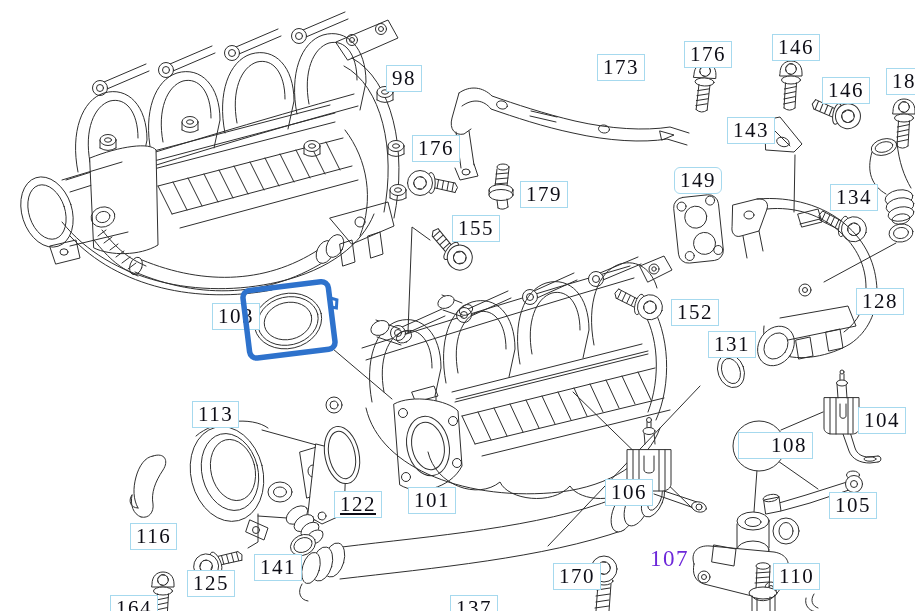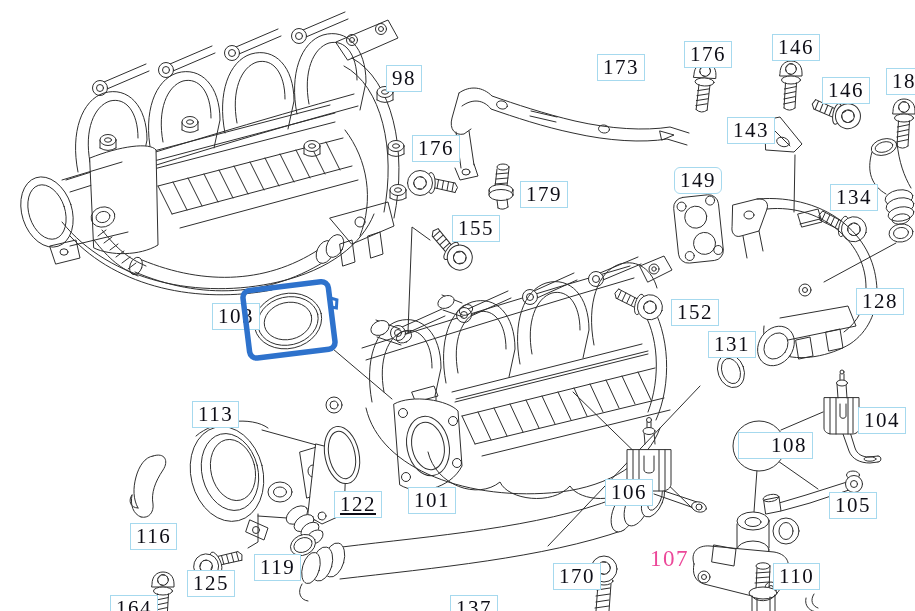--- a/index.html
+++ b/index.html
@@ -13,21 +13,21 @@
     font:21px/1.05 "Liberation Serif",serif;
     letter-spacing:1.5px;
     color:#0d0d16;
     background:#fff;
     border:1px solid #a6d9ee;
     padding:1px 5px 2px 5px;
     white-space:nowrap;
     cursor:pointer;
   }
   .part-label.plain{
-    border:none;background:transparent;color:#ec4899;font-size:23px;cursor:default;
+    border:none;background:transparent;color:#6d28d9;font-size:23px;cursor:default;
   }
   .ln{stroke:#2f2f2f;stroke-width:1;fill:none;stroke-linecap:round;stroke-linejoin:round;}
   .w{fill:#ffffff;}
 </style>
 </head>
 <body>
 
 <div id="stage">
 
 <svg id="artwork" width="915" height="611" viewBox="0 0 915 611">
@@ -426,21 +426,21 @@
       <div class="part-label boxed" style="left: 708px; top: 331px;">131</div>
       <div class="part-label boxed" style="left: 858px; top: 407px;">104</div>
       <div class="part-label circled" style="left: 738px; top: 432px; padding-left: 32px;">108</div>
       <div class="part-label boxed" style="left: 192px; top: 401px; text-align: center;">113</div>
       <div class="part-label boxed" style="left: 334px; top: 491px; text-decoration: underline;">122</div>
       <div class="part-label boxed" style="left: 408px; top: 487px;">101</div>
       <div class="part-label boxed" style="left: 605px; top: 479px;">106</div>
       <div class="part-label boxed" style="left: 829px; top: 492px;">105</div>
       <div class="part-label boxed" style="left: 130px; top: 523px; text-align: right;">116</div>
       <div class="part-label plain" style="left: 645px; top: 546px;">107</div>
-      <div class="part-label boxed" style="left: 254px; top: 554px;">119</div>
+      <div class="part-label boxed" style="left: 254px; top: 554px;">141</div>
       <div class="part-label boxed" style="left: 553px; top: 563px;">170</div>
       <div class="part-label boxed" style="left: 773px; top: 563px;">110</div>
       <div class="part-label boxed" style="left: 187px; top: 570px;">125</div>
       <div class="part-label boxed" style="left: 110px; top: 595px;">164</div>
       <div class="part-label boxed" style="left: 450px; top: 595px;">137</div>
     </div>
 
 <svg id="highlight-layer" width="915" height="611" viewBox="0 0 915 611">
   <g transform="rotate(-7 288 320)">
     <rect x="246" y="286" width="86" height="68" rx="7" fill="none" stroke="#2e72cc" stroke-width="5.5"></rect>

